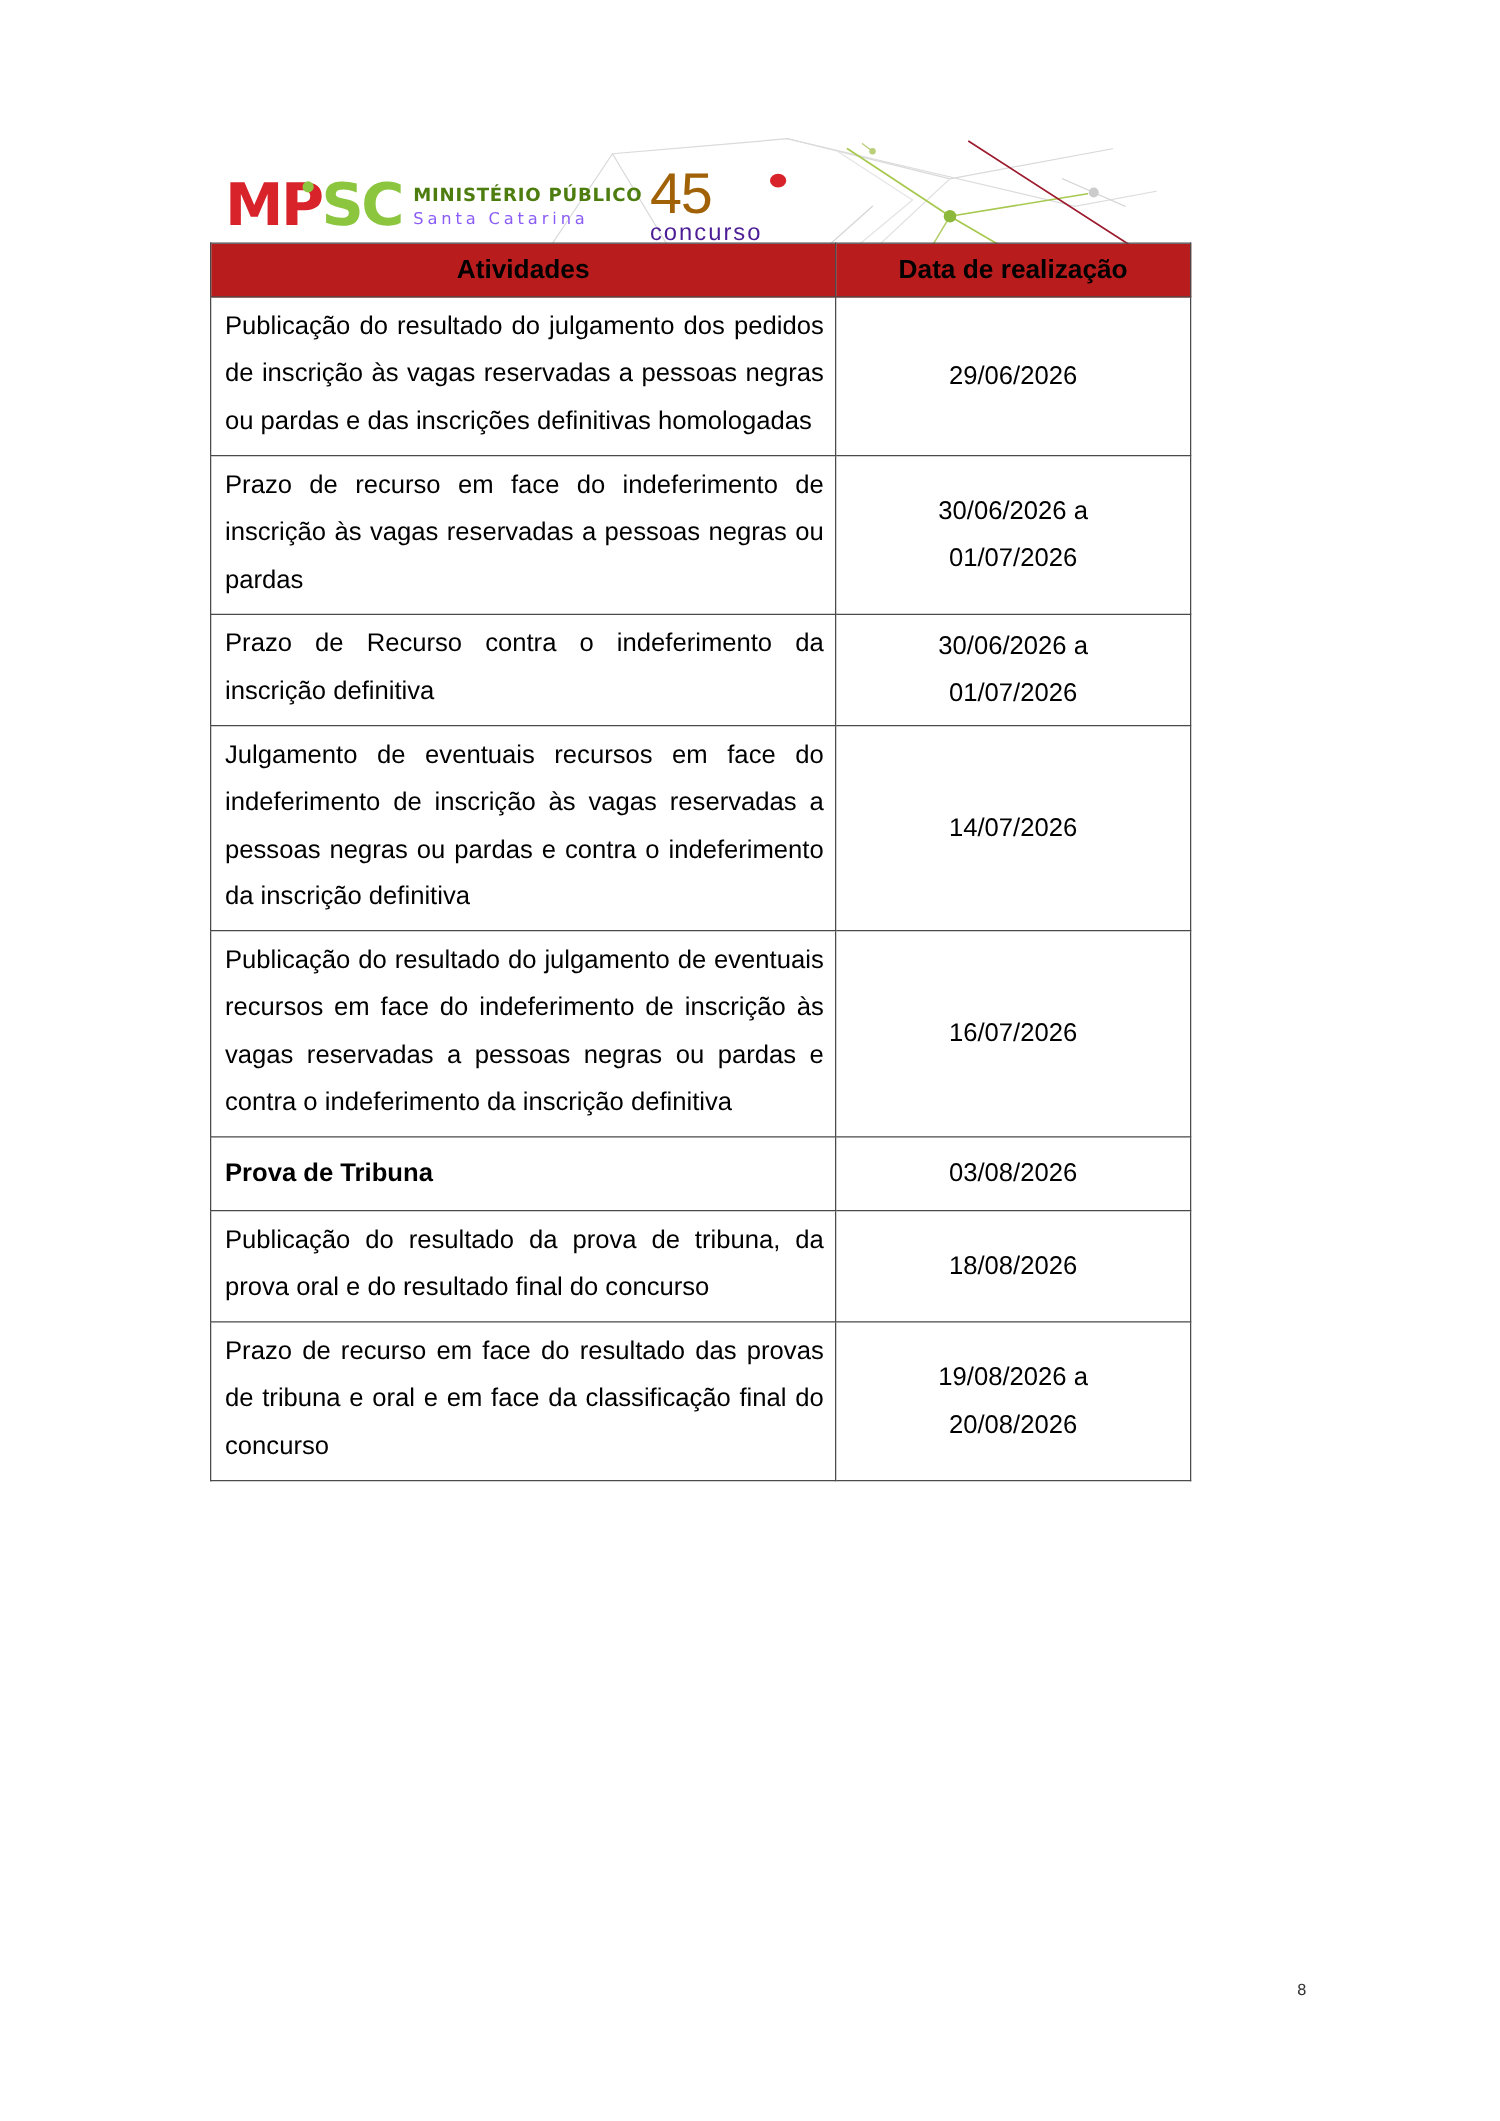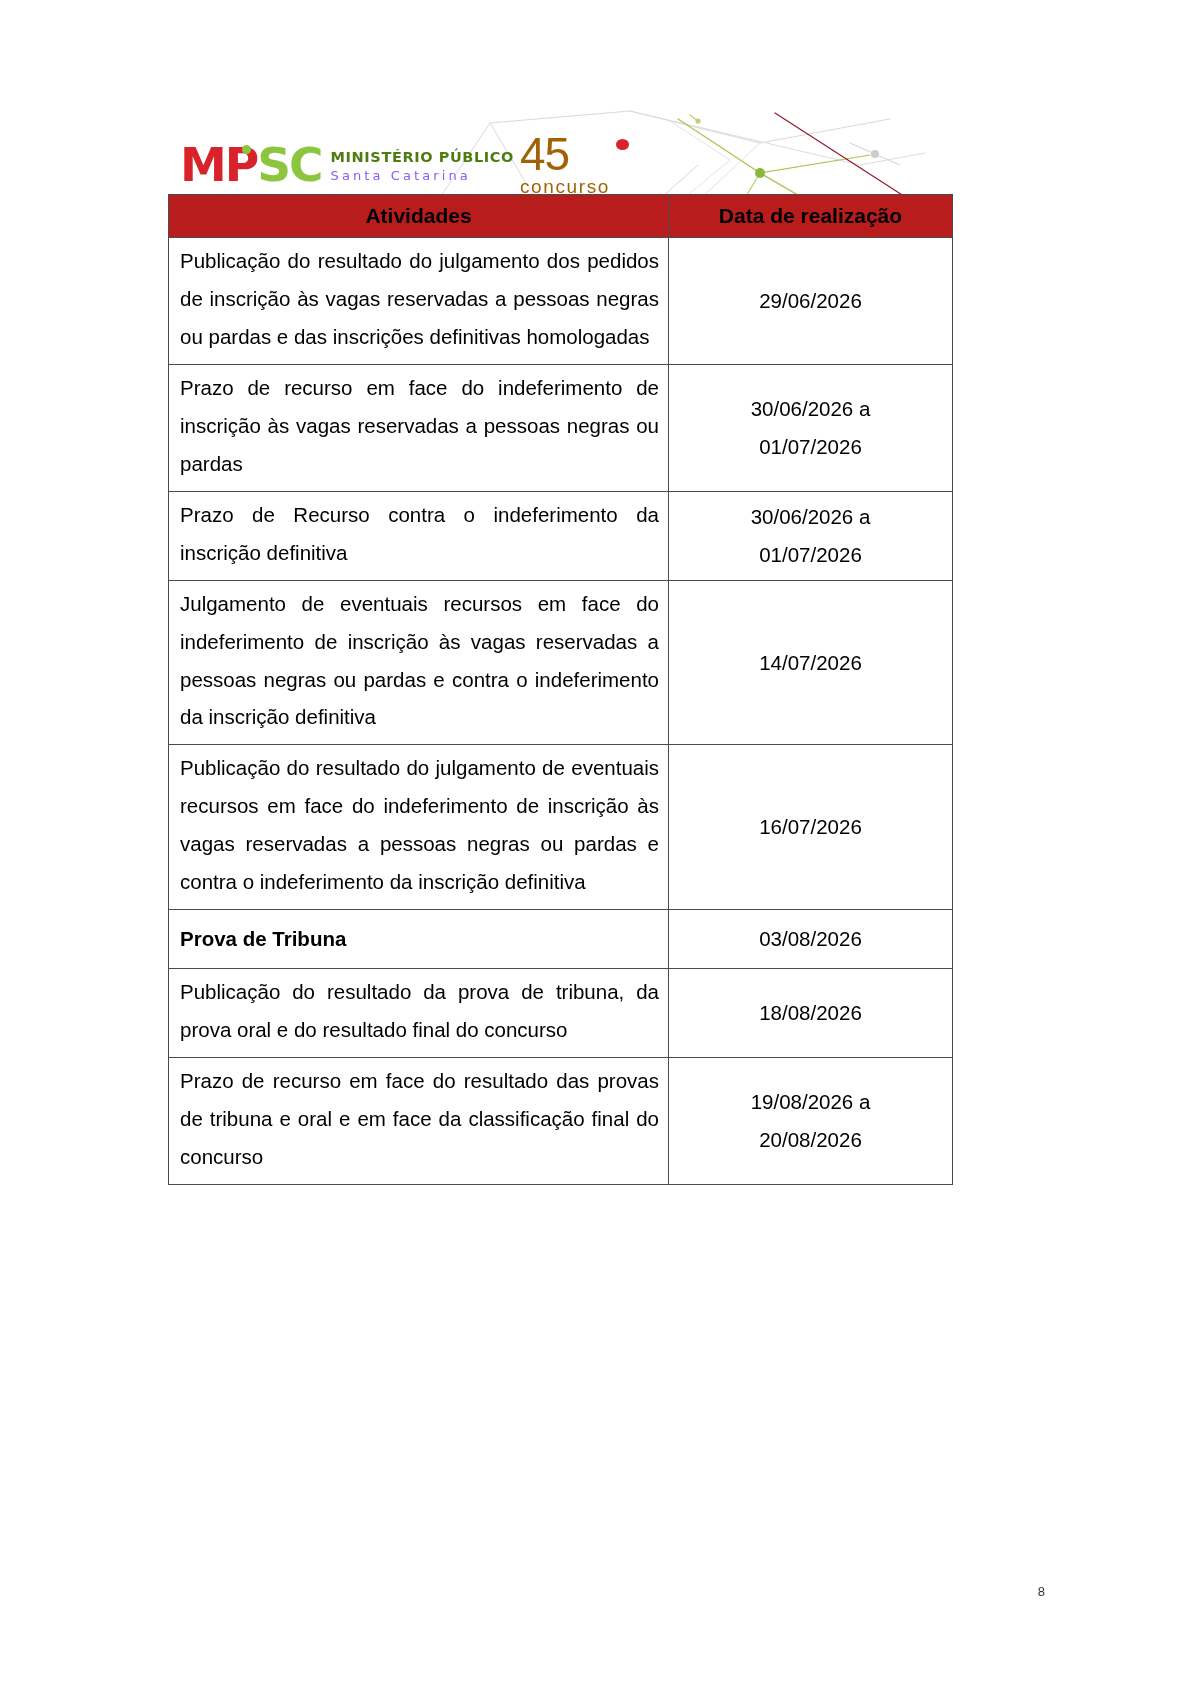--- a/index.html
+++ b/index.html
@@ -96,21 +96,21 @@
     font-weight: 300;
     color: #a16207;
     line-height: 0.92;
     letter-spacing: -1px;
     position: relative;
     display: inline-block;
   }
   .concurso-word {
     font-family: "Liberation Sans", sans-serif;
     font-size: 19px;
-    color: #a16207;
+    color: #4c1d95;
     letter-spacing: 1.6px;
     line-height: 1;
     margin-top: 2px;
   }
   .concurso-sub {
     font-family: "Liberation Sans", sans-serif;
     font-size: 9.5px;
     color: #9a9a9a;
     letter-spacing: 0.2px;
     line-height: 1;

